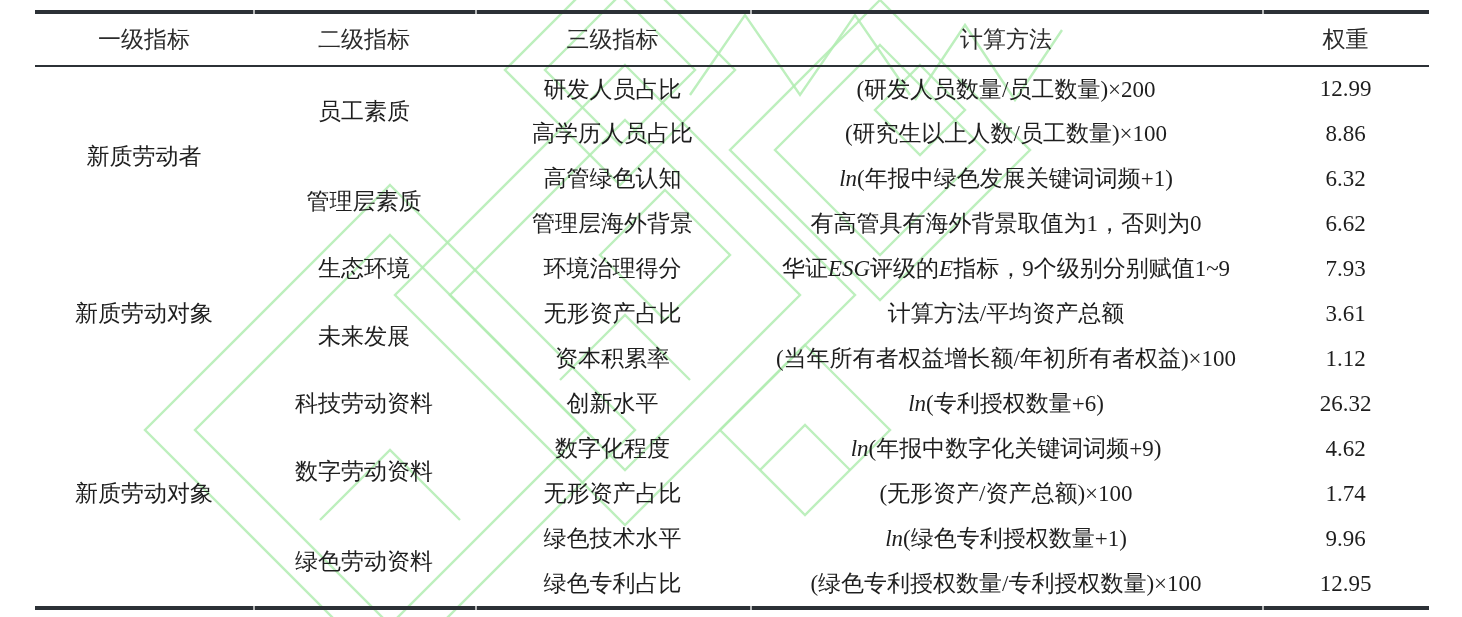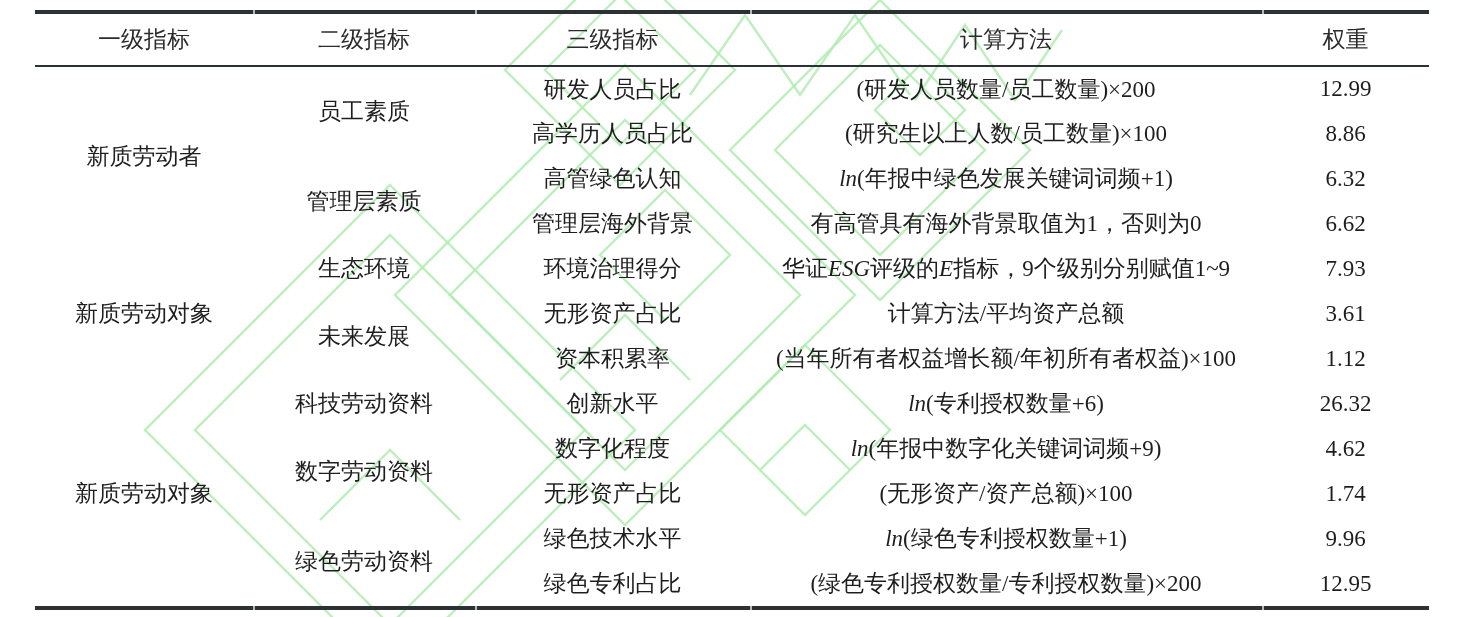--- a/index.html
+++ b/index.html
@@ -188,21 +188,21 @@
           <td class="col-w">1.74</td>
         </tr>
         <tr>
           <td class="col-l2" rowspan="2">绿色劳动资料</td>
           <td class="col-l3">绿色技术水平</td>
           <td class="col-calc"><span class="it">ln</span><span>(绿色专利授权数量+1)</span></td>
           <td class="col-w">9.96</td>
         </tr>
         <tr>
           <td class="col-l3">绿色专利占比</td>
-          <td class="col-calc"><span>(绿色专利授权数量/专利授权数量)×200</span></td>
+          <td class="col-calc"><span>(绿色专利授权数量/专利授权数量)×100</span></td>
           <td class="col-w">12.95</td>
         </tr>
       </tbody>
   </table>
 
   <div class="rule">
     <span class="notch" style="left:218px"></span>
     <span class="notch" style="left:440px"></span>
     <span class="notch" style="left:715px"></span>
     <span class="notch" style="left:1227px"></span>

